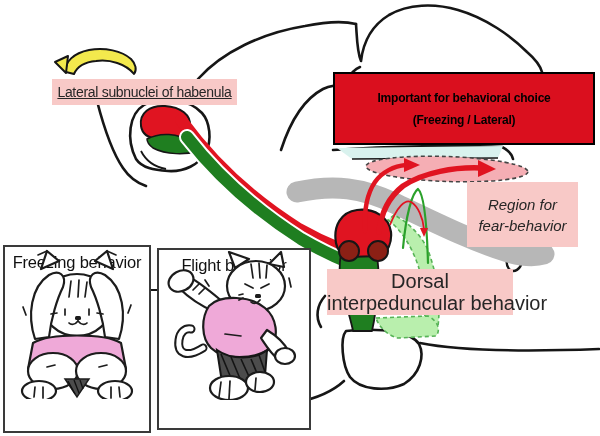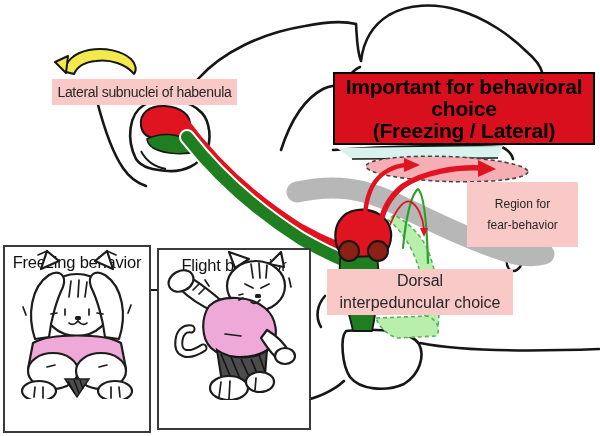--- a/index.html
+++ b/index.html
@@ -7,28 +7,28 @@
     position:relative;width:600px;height:436px;background:#fff;overflow:hidden;
     font-family:"Liberation Sans", sans-serif;
   }
   #stage svg{position:absolute;left:0;top:0;}
   .overlay{position:absolute;box-sizing:border-box;}
   .plabel{
     background:var(--label-pink,#f8c9c7);color:#262626;text-align:center;
     display:flex;flex-direction:column;justify-content:center;
   }
   .plabel span{display:block;white-space:nowrap;}
-  #label-habenula{left:52px;top:79px;width:185px;height:26px;font-size:14px;letter-spacing:-0.3px;}
+  #label-habenula{left:52px;top:79px;width:185px;height:26px;font-size:14px;letter-spacing:-0.3px;text-decoration:underline;}
   #box-choice{
     left:333px;top:72px;width:262px;height:73px;background:var(--alert-red,#da0f1e);
-    border:2px solid #000;color:#000;font-weight:bold;font-size:21px;line-height:22px;
+    border:2px solid #000;color:#000;font-weight:bold;font-size:12px;line-height:22px;
     text-align:center;display:flex;flex-direction:column;justify-content:center;letter-spacing:-0.2px;
   }
-  #label-region{left:467px;top:182px;width:111px;height:65px;font-size:12px;line-height:21px;}
-  #label-dorsal{left:327px;top:269px;width:186px;height:46px;font-size:16px;line-height:22px;}
+  #label-region{left:467px;top:182px;width:111px;height:65px;font-size:15px;line-height:21px;font-style:italic;}
+  #label-dorsal{left:327px;top:269px;width:186px;height:46px;font-size:20px;line-height:22px;}
   .panel{
     position:absolute;background:#ffffff;border:2px solid #3a3a3a;box-sizing:border-box;
   }
   #panel-freezing{left:3px;top:245px;width:148px;height:188px;}
   #panel-flight{left:157px;top:248px;width:154px;height:182px;}
   .panel h3{
     margin:6px 2px 0 2px;font-size:16.5px;font-weight:normal;color:#111;
     text-align:center;white-space:nowrap;letter-spacing:-0.2px;
   }
   .panel svg{position:static;display:block;margin:0 auto;}
@@ -116,21 +116,21 @@
     <span>(Freezing / Lateral)</span>
   </div>
 
   <div class="overlay plabel" id="label-region">
     <span>Region for</span>
     <span>fear-behavior</span>
   </div>
 
   <div class="overlay plabel" id="label-dorsal">
     <span>Dorsal</span>
-    <span>interpeduncular choice</span>
+    <span>interpeduncular behavior</span>
   </div>
 
   <div class="panel" id="panel-freezing">
     <h3>Freezing behavior</h3>
     <svg width="144" height="152" viewBox="0 0 144 152">
       <g fill="#ffffff" stroke="#1c1c1c" stroke-width="2.2" stroke-linejoin="round" stroke-linecap="round">
 
         <path d="M 36,22 L 42,4 L 54,14 Z"></path>
         <path d="M 108,22 L 102,4 L 90,14 Z"></path>
         <path d="M 42,4 L 33,8" fill="none" stroke-width="1.6"></path>

